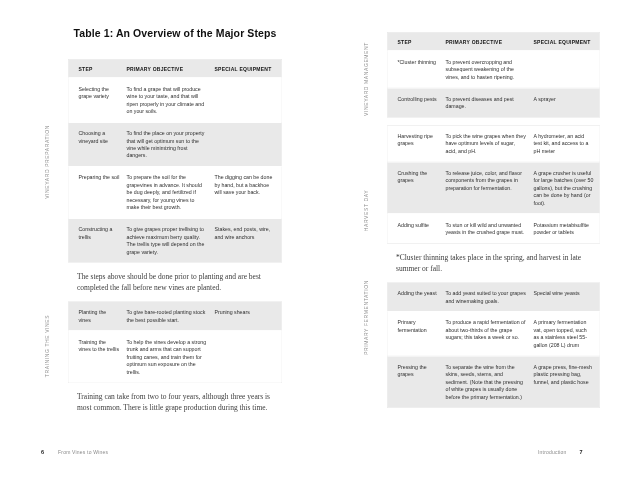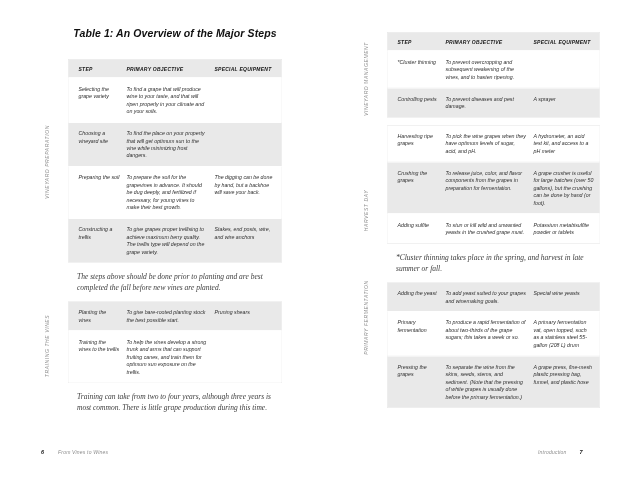--- a/index.html
+++ b/index.html
@@ -1,17 +1,17 @@
 <!DOCTYPE html>
 <html><head>
 <meta charset="utf-8">
 <style>
   * { margin:0; padding:0; box-sizing:border-box; }
   html,body { background:#fff; }
-  .viewport { width:608px; height:480px; overflow:hidden; position:relative; background:#fde047;font-style:italic; }
+  .viewport { width:608px; height:480px; overflow:hidden; position:relative; background:#fde047; }
   .spread { width:1280px; height:960px; transform:scale(0.5); transform-origin:0 0;
             position:relative; background:#fff; font-family:"Liberation Sans",sans-serif; }
 
   .pagecol { position:absolute; top:0; }
   #left-col  { left:136px; width:428px; }
   #right-col { left:774px; width:426px; }
 
   .title { font-size:21px; font-weight:bold; color:#101010; text-align:center;
            margin-top:54px; letter-spacing:0.2px; }
 

